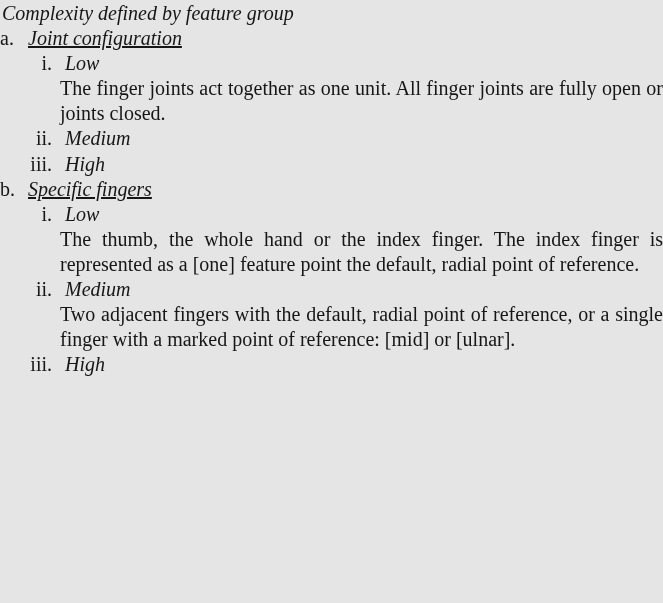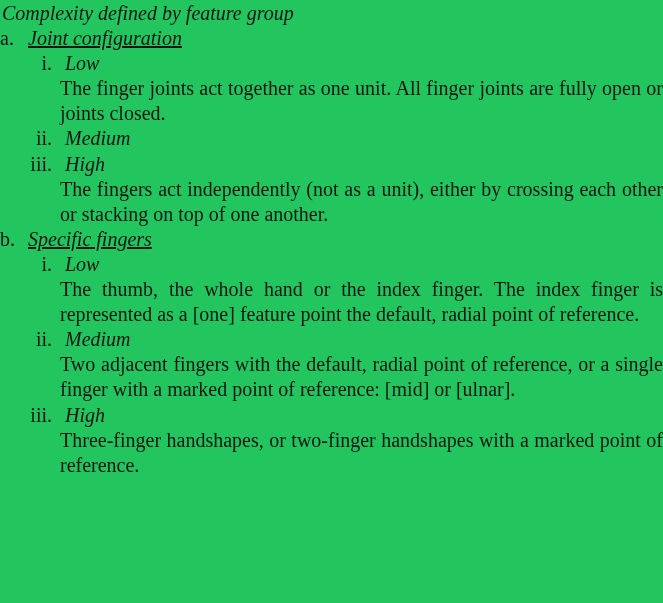--- a/index.html
+++ b/index.html
@@ -1,20 +1,20 @@
 <!DOCTYPE html>
 <html><head>
 <meta charset="utf-8">
 <style>
   html, body { margin: 0; padding: 0; background: #ffffff; }
   .page {
     width: 663px;
     height: 603px;
     box-sizing: border-box;
-    background: #22c55e;
+    background: #e5e5e5;
     color: #161616;
     font-family: "Liberation Serif", serif;
     font-size: 20px;
     line-height: 25.1px;
     overflow: hidden;
     padding-top: 1px;
   }
   .title {
     font-style: italic;
     padding-left: 2px;
@@ -58,21 +58,20 @@
         <span class="imark">ii.</span>
         <span class="ilevel">Medium</span>
       </div>
     </div>
 
     <div class="item">
       <div class="item-head">
         <span class="imark">iii.</span>
         <span class="ilevel">High</span>
       </div>
-      <p class="desc">The fingers act independently (not as a unit), either by crossing each other or stacking on top of one another.</p>
     </div>
   </section>
 
   <section class="group">
     <div class="group-head">
       <span class="gmark">b.</span>
       <span class="glabel">Specific fingers</span>
     </div>
 
     <div class="item">
@@ -89,17 +88,16 @@
         <span class="ilevel">Medium</span>
       </div>
       <p class="desc">Two adjacent fingers with the default, radial point of reference, or a single finger with a marked point of reference: [mid] or [ulnar].</p>
     </div>
 
     <div class="item">
       <div class="item-head">
         <span class="imark">iii.</span>
         <span class="ilevel">High</span>
       </div>
-      <p class="desc">Three-finger handshapes, or two-finger handshapes with a marked point of reference.</p>
     </div>
   </section>
 
 </div>
 
 </body></html>

